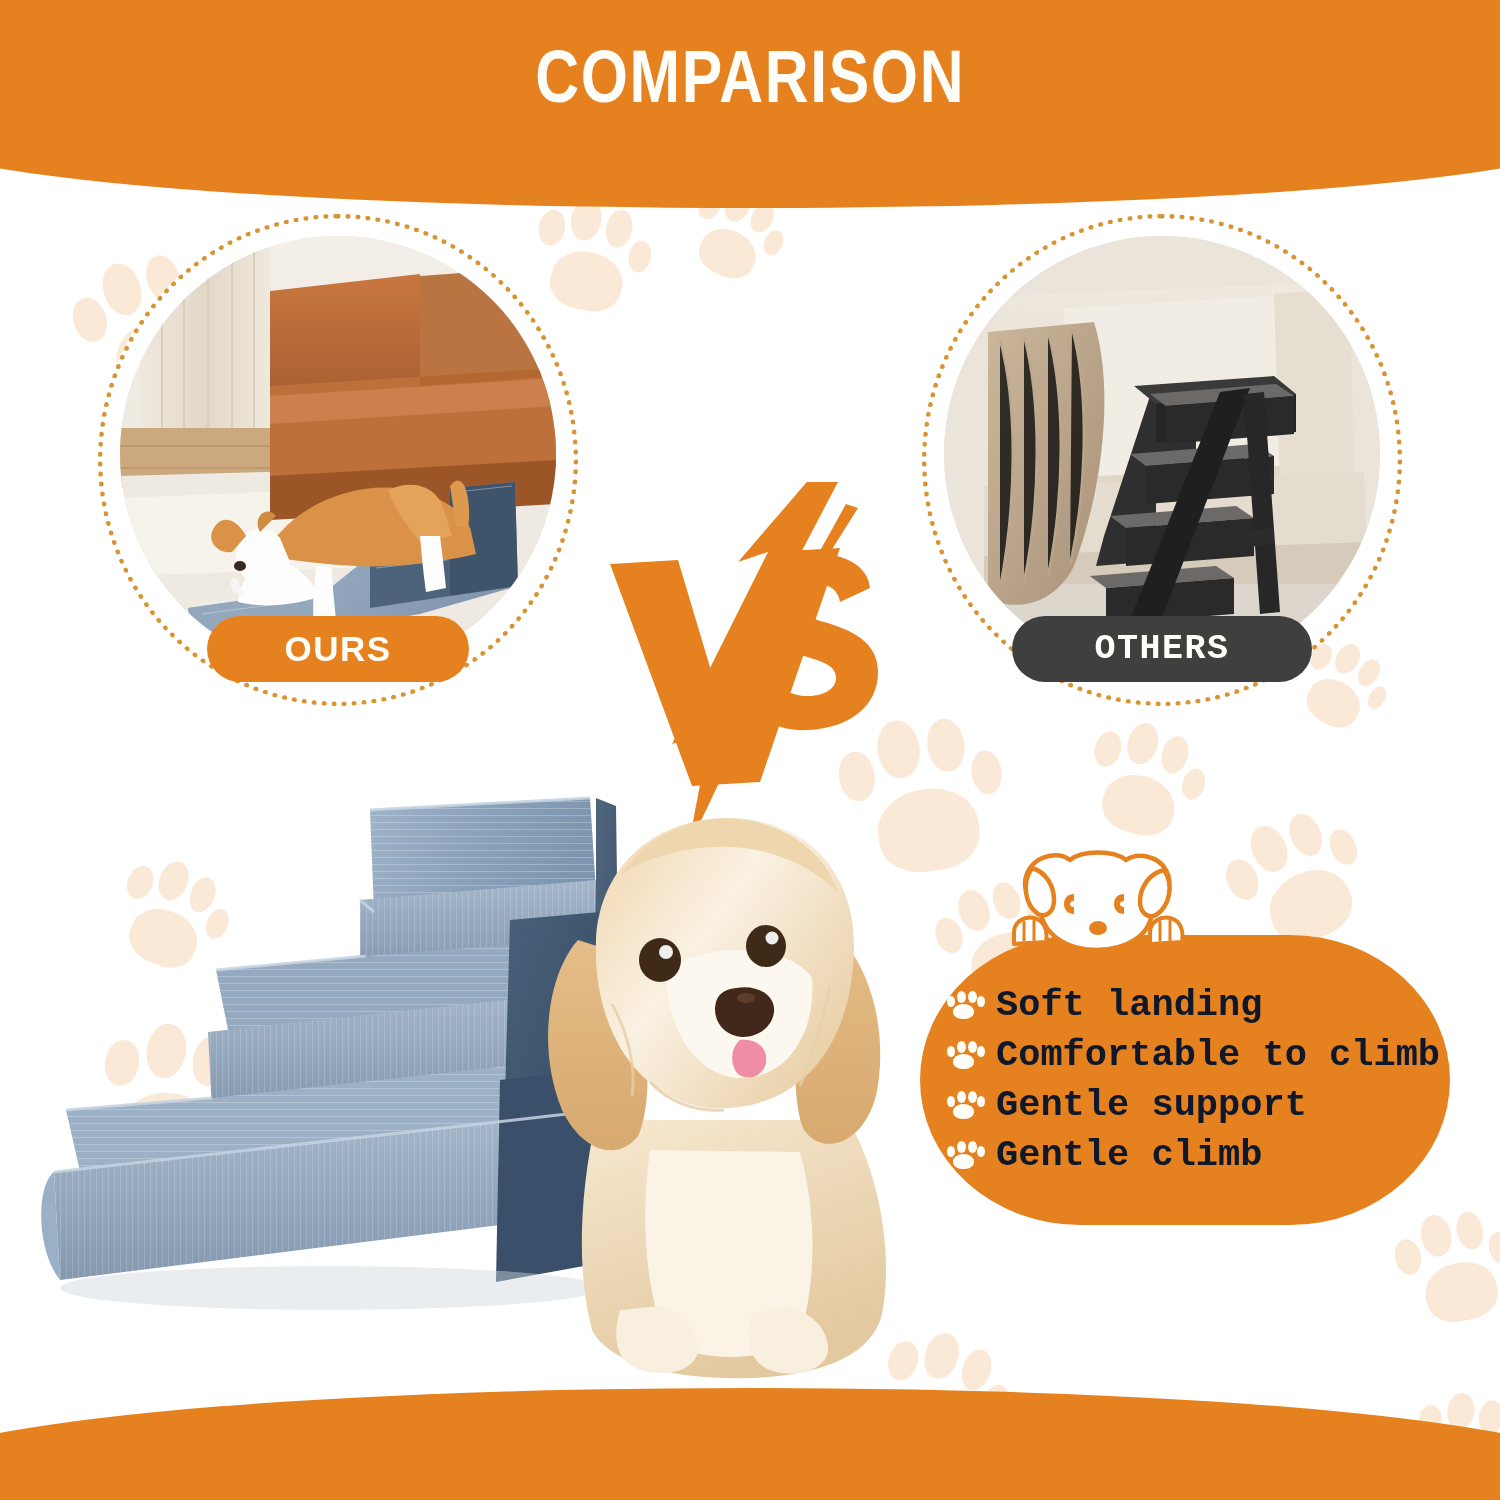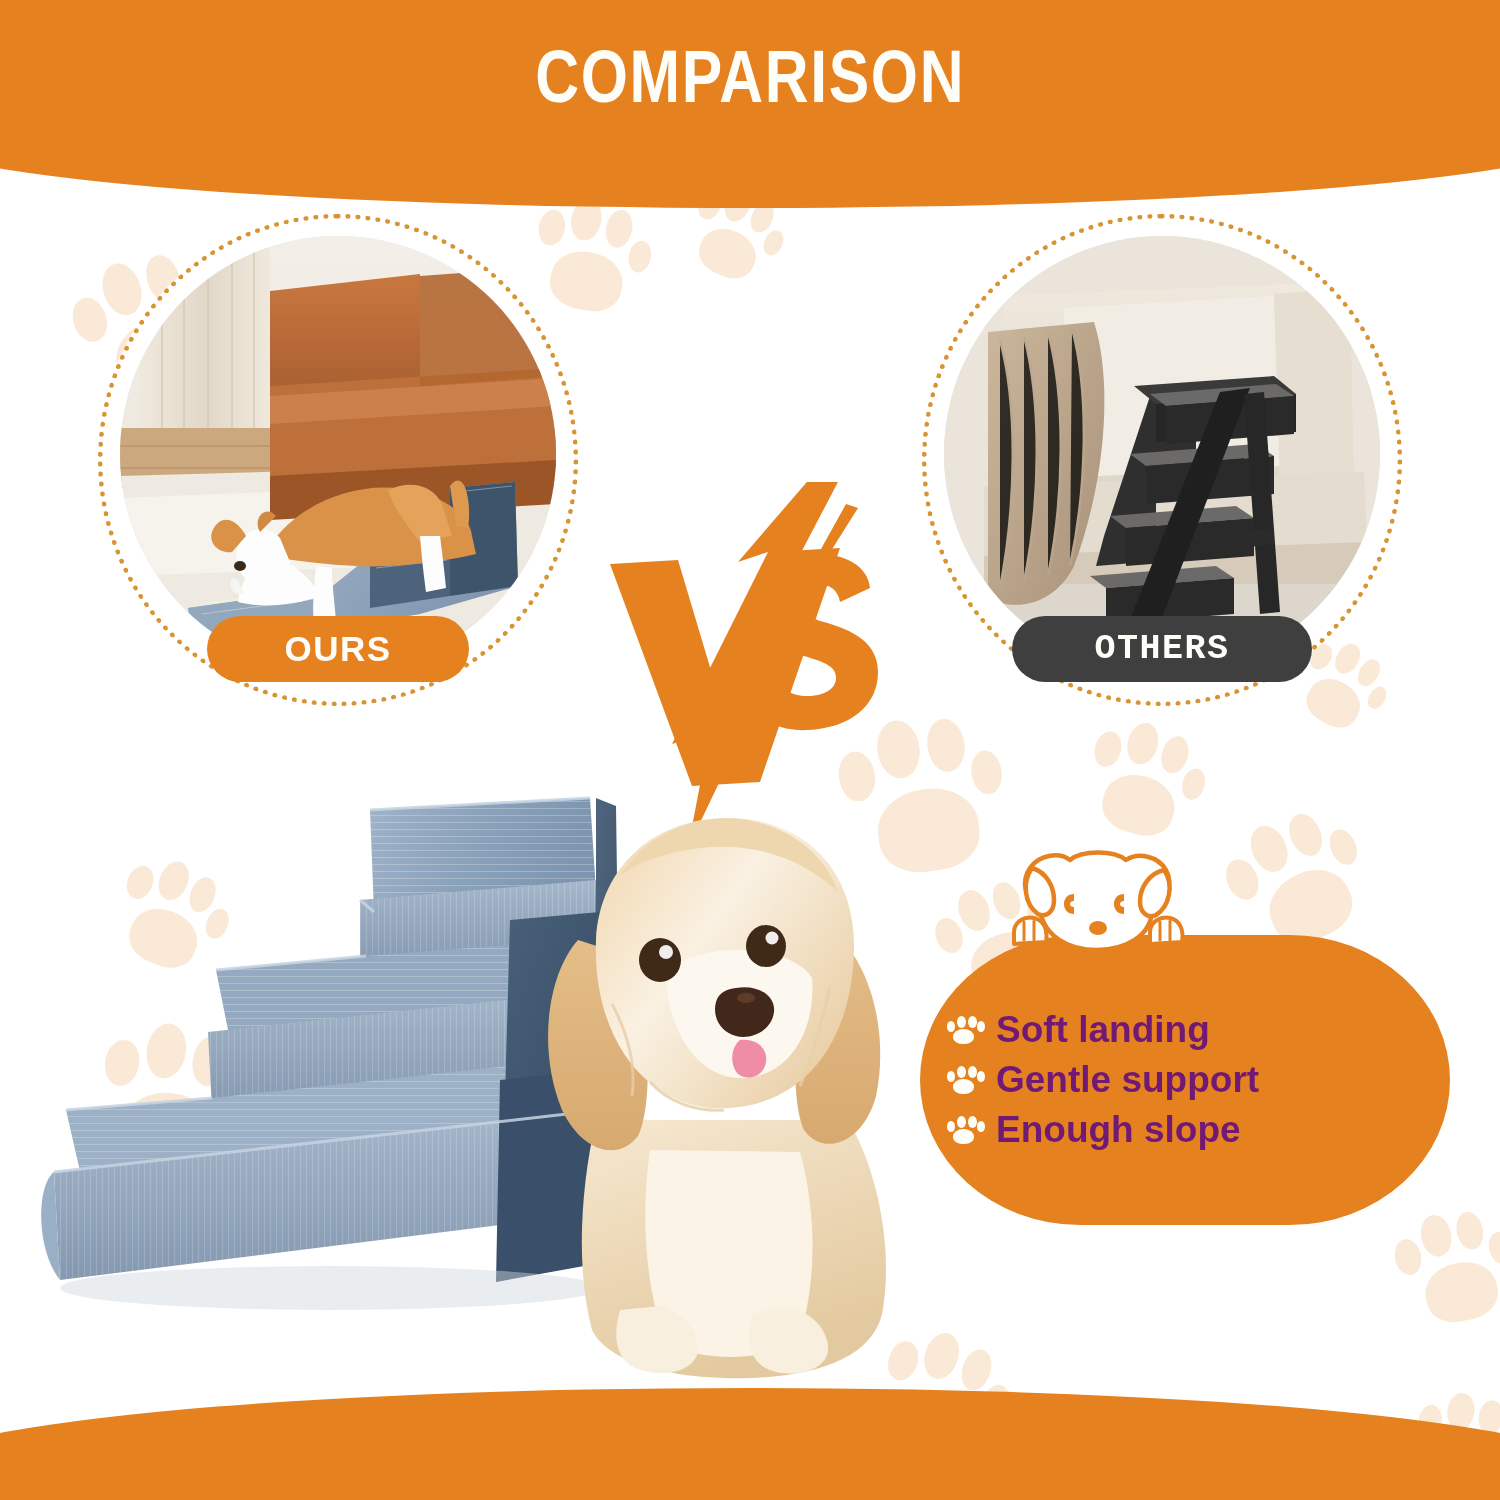--- a/index.html
+++ b/index.html
@@ -89,22 +89,22 @@
     width: 530px; height: 290px;
     background: var(--orange, #e5821f);
     border-radius: 160px / 145px;
     padding: 26px 10px 26px 26px;
     display: flex; flex-direction: column; justify-content: center; gap: 8px;
   }
   .feature-item { display: flex; align-items: center; gap: 16px; white-space: nowrap; }
   .feature-paw { width: 34px; height: 32px; flex: 0 0 34px; position: relative; }
   .feature-paw span { position: absolute; background: #fffdf8; border-radius: 50%; }
   .feature-text {
-    color: #701a75; font-size: 37px; font-weight: bold; letter-spacing: 0px;
-    font-family: Liberation Sans, sans-serif;
+    color: #0f172a; font-size: 37px; font-weight: bold; letter-spacing: 0px;
+    font-family: Liberation Mono, monospace;
   }
 
   
   #peek-dog { position: absolute; left: 1002px; top: 838px; width: 190px; height: 120px; z-index: 5; }
   #peek-dog svg { display:block; width:100%; height:100%; }
 </style>
 </head>
 <body>
 
 <div id="page">
@@ -526,29 +526,39 @@
       <span class="feature-text">Soft landing</span>
     </div>
     <div class="feature-item">
       <span class="feature-paw">
           <span style="left: 1px; top: 7px; width: 8px; height: 11px;"></span>
           <span style="left: 11px; top: 2px; width: 9px; height: 12px;"></span>
           <span style="left: 22px; top: 2px; width: 9px; height: 12px;"></span>
           <span style="left: 31px; top: 7px; width: 8px; height: 11px;"></span>
           <span style="left: 7px; top: 15px; width: 21px; height: 15px; border-radius: 50% 50% 45% 45%;"></span>
         </span>
-      <span class="feature-text">Gentle support</span>
+      <span class="feature-text">Comfortable to climb</span>
     </div>
     <div class="feature-item">
       <span class="feature-paw">
           <span style="left: 1px; top: 7px; width: 8px; height: 11px;"></span>
           <span style="left: 11px; top: 2px; width: 9px; height: 12px;"></span>
           <span style="left: 22px; top: 2px; width: 9px; height: 12px;"></span>
           <span style="left: 31px; top: 7px; width: 8px; height: 11px;"></span>
           <span style="left: 7px; top: 15px; width: 21px; height: 15px; border-radius: 50% 50% 45% 45%;"></span>
         </span>
-      <span class="feature-text">Enough slope</span>
+      <span class="feature-text">Gentle support</span>
+    </div>
+    <div class="feature-item">
+      <span class="feature-paw">
+          <span style="left: 1px; top: 7px; width: 8px; height: 11px;"></span>
+          <span style="left: 11px; top: 2px; width: 9px; height: 12px;"></span>
+          <span style="left: 22px; top: 2px; width: 9px; height: 12px;"></span>
+          <span style="left: 31px; top: 7px; width: 8px; height: 11px;"></span>
+          <span style="left: 7px; top: 15px; width: 21px; height: 15px; border-radius: 50% 50% 45% 45%;"></span>
+        </span>
+      <span class="feature-text">Gentle climb</span>
     </div>
   </div>
 
   <div id="bottom-banner"></div>
 
 </div>
 
 </body></html>

